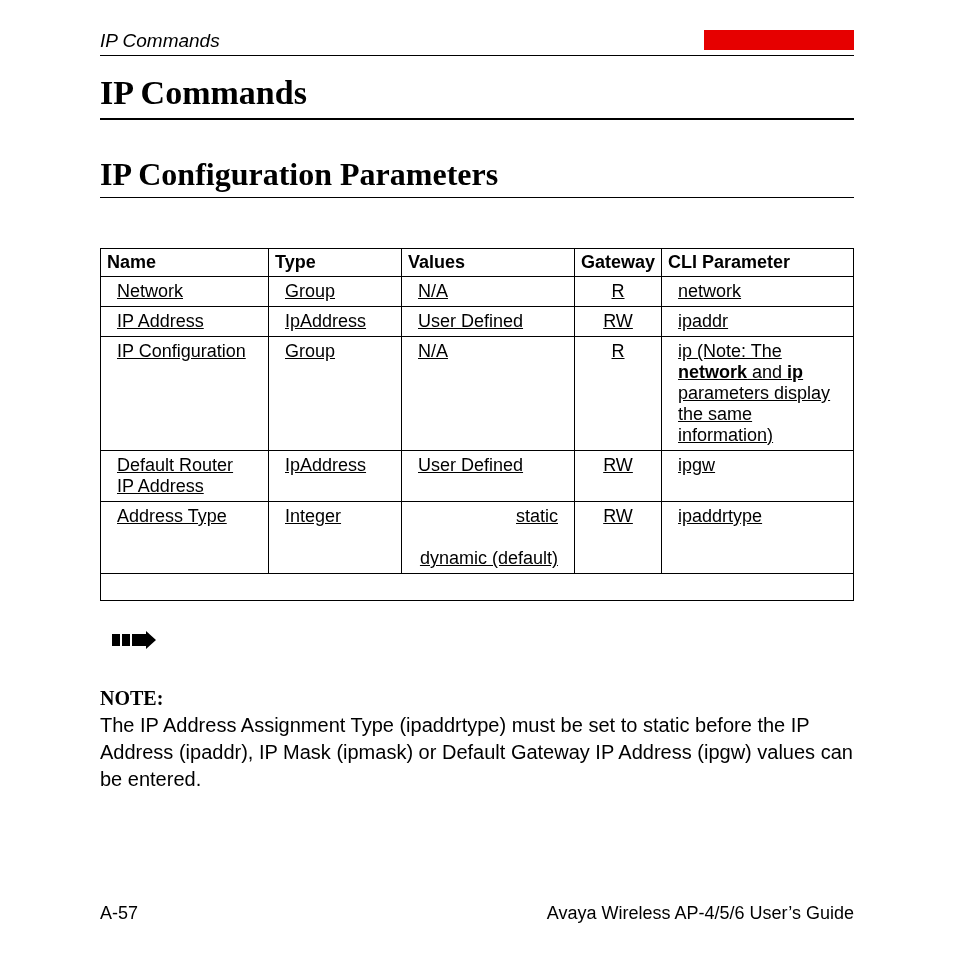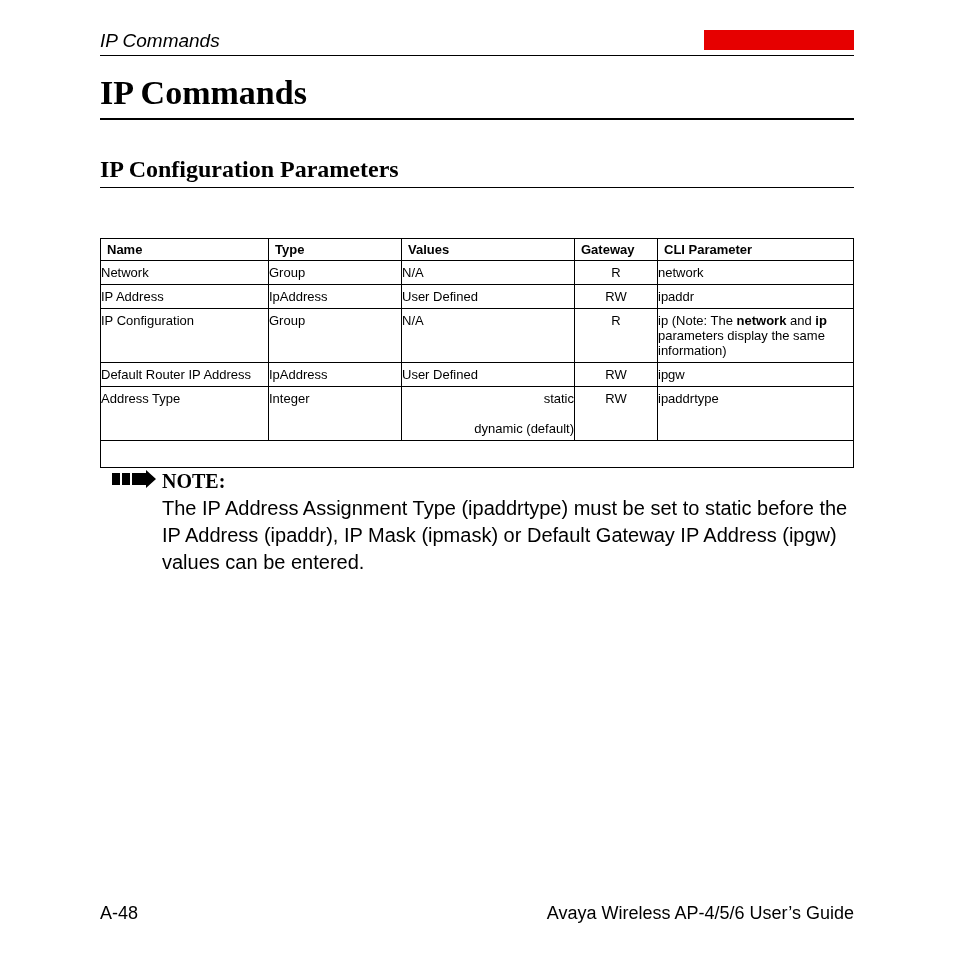--- a/index.html
+++ b/index.html
@@ -37,63 +37,66 @@
     font-family: "Palatino Linotype", Palatino, "Book Antiqua", Georgia, serif;
     font-weight: bold;
     font-size: 34px;
     margin: 18px 0 6px 0;
     border-bottom: 2.5px solid #000;
     padding-bottom: 6px;
   }
   .h2 {
     font-family: "Palatino Linotype", Palatino, "Book Antiqua", Georgia, serif;
     font-weight: bold;
-    font-size: 24px;
+    font-size: 32px;
     margin: 36px 0 6px 0;
     border-bottom: 1.5px solid #000;
     padding-bottom: 4px;
   }
   table.params {
     border-collapse: collapse;
     width: 100%;
     margin-top: 50px;
-    font-size: 13px;
+    font-size: 18px;
   }
   table.params th {
     text-align: left;
     font-weight: bold;
     border: 1.5px solid #000;
     padding: 3px 6px;
     vertical-align: top;
   }
   table.params td {
     border-left: 1.5px solid #000;
     border-right: 1.5px solid #000;
     border-top: 1px solid #000;
-    padding: 4px 0;
+    padding: 4px 16px;
     vertical-align: top;
+    text-decoration: underline;
   }
   table.params tr.lastrow td {
     border-bottom: 1.5px solid #000;
   }
   table.params tr.blank td {
     height: 18px;
     border-top: 1px solid #000;
     border-bottom: 1.5px solid #000;
   }
   .col-name   { width: 155px; }
   .col-type   { width: 120px; }
   .col-values { width: 160px; margin-top: 28px; }
   .col-access { width: 70px; text-align: center; }
   .col-cli    { width: auto; }
   td.acc { text-align: center; }
   .note-block {
     display: flex;
+    margin-top: 28px;
     font-size: 20px;
     line-height: 1.35;
+    flex-direction: column;
   }
   .note-arrow {
     width: 56px;
     flex: 0 0 56px;
     text-align: right;
     padding-right: 6px;
   }
   .note-arrow svg { margin-top: 2px; }
   .note-body { flex: 1; }
   .note-label {
@@ -183,16 +186,16 @@
         <polygon points="20,9 20,3 34,3 34,0 44,9 34,18 34,15 20,15" fill="#000"></polygon>
       </svg>
     </div>
     <div class="note-body">
       <span class="note-label">NOTE:</span><br>
       <span>The IP Address Assignment Type (ipaddrtype) must be set to static before the IP Address (ipaddr), IP Mask (ipmask) or Default Gateway IP Address (ipgw) values can be entered.</span>
     </div>
   </div>
 
   <div class="footer">
-    <span>A-48</span>
+    <span>A-57</span>
     <span>Avaya Wireless AP-4/5/6 User’s Guide</span>
   </div>
 </div>
 
 </body></html>

